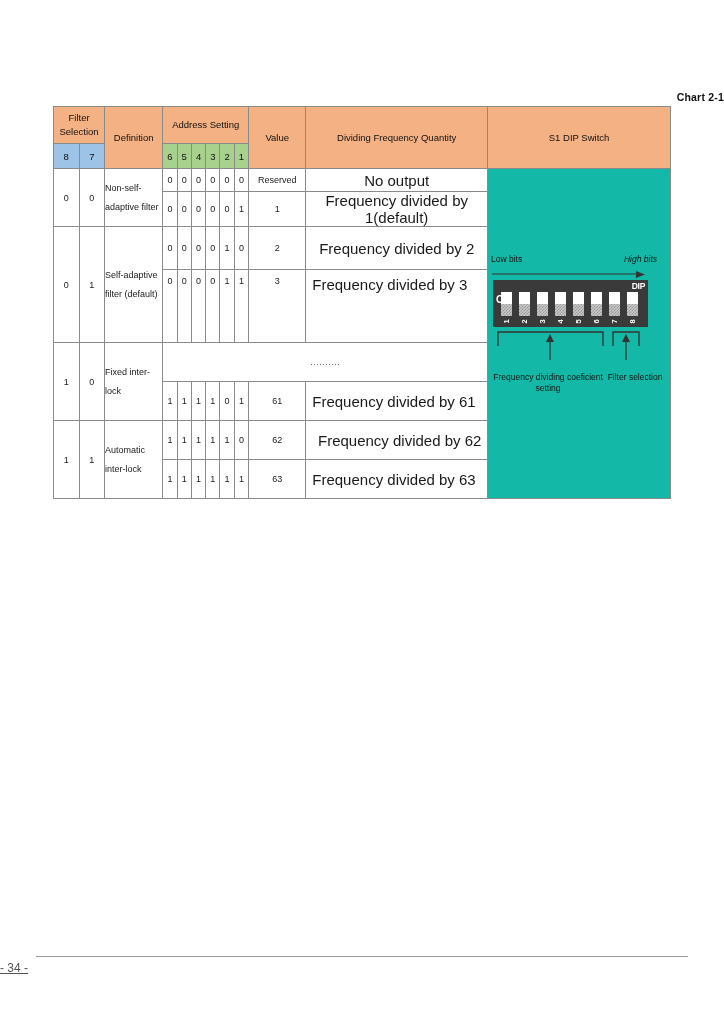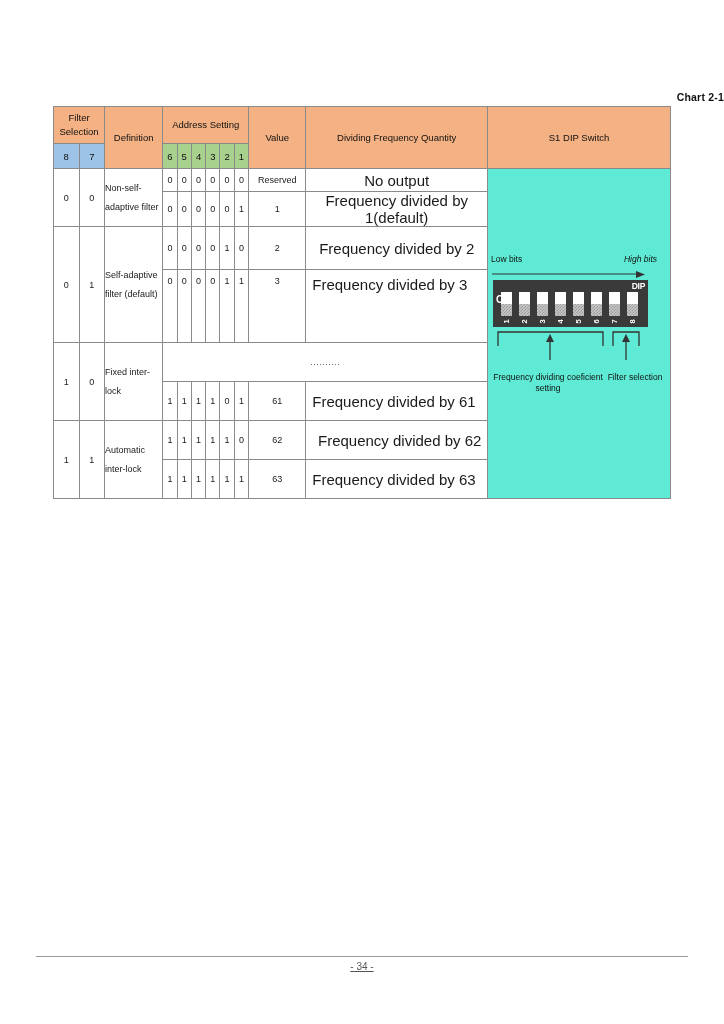--- a/index.html
+++ b/index.html
@@ -67,21 +67,21 @@
     font-size: 9.5px;
     color: #111;
   }
 
   .c-bit    { text-align: center; font-size: 9px; }
   .c-sel    { text-align: center; font-size: 9px; }
   .c-val    { text-align: center; font-size: 9px; }
   .c-def    { text-align: left; padding: 4px 0 4px 6px; font-size: 9px; line-height: 2.05; }
   .c-freq   { text-align: center; font-size: 15px; padding: 3px 4px; }
   .c-dots   { text-align: center; font-size: 9px; letter-spacing: .5px; color: #555; }
-  .c-dip    { background: #5eead4; position: relative; }
+  .c-dip    { background: #14b8a6; position: relative; }
 
   
   #dip-art {
     position: relative;
     width: 180px;
     height: 160px;
     margin: 0 auto;
   }
   .bits-label {
     position: absolute;
@@ -161,22 +161,21 @@
     position: absolute;
     left: 36px; right: 36px;
     top: 956px;
     height: 1px;
     background: #9a9a9a;
   }
   #footer-page {
     position: absolute;
     left: 0; right: 0;
     top: 961px;
-    text-align: center;
-    font-size: 10px;
+    font-size: 12px;
     color: #555;
     text-decoration: underline;
   }
 </style>
 </head>
 <body>
 
 <div id="chart-title">
   <span class="inner">Chart 2-1</span>
 </div>

